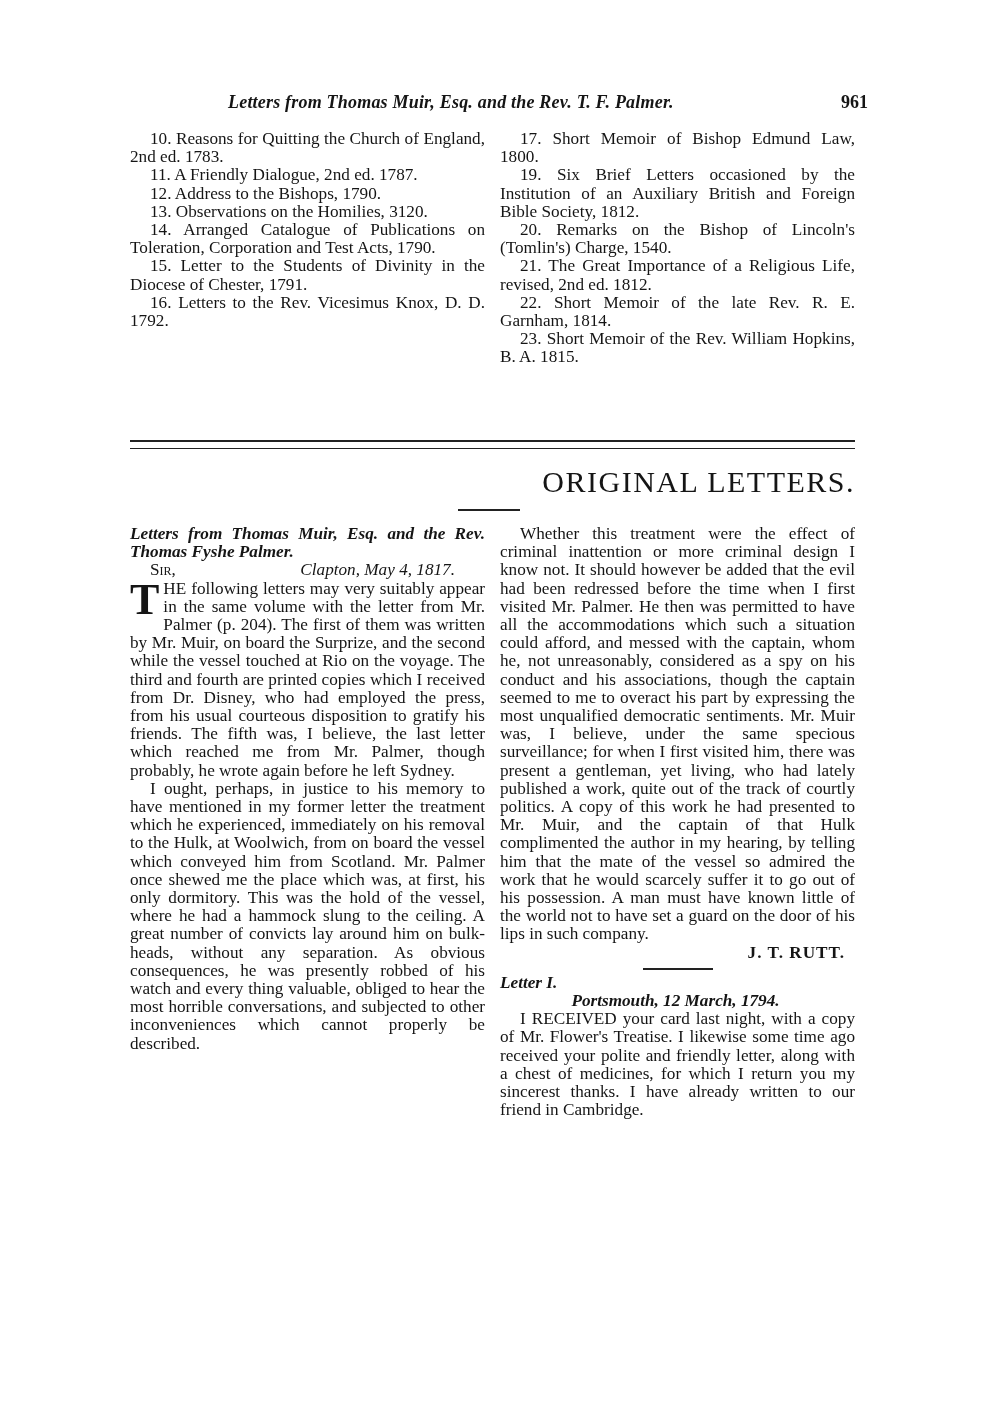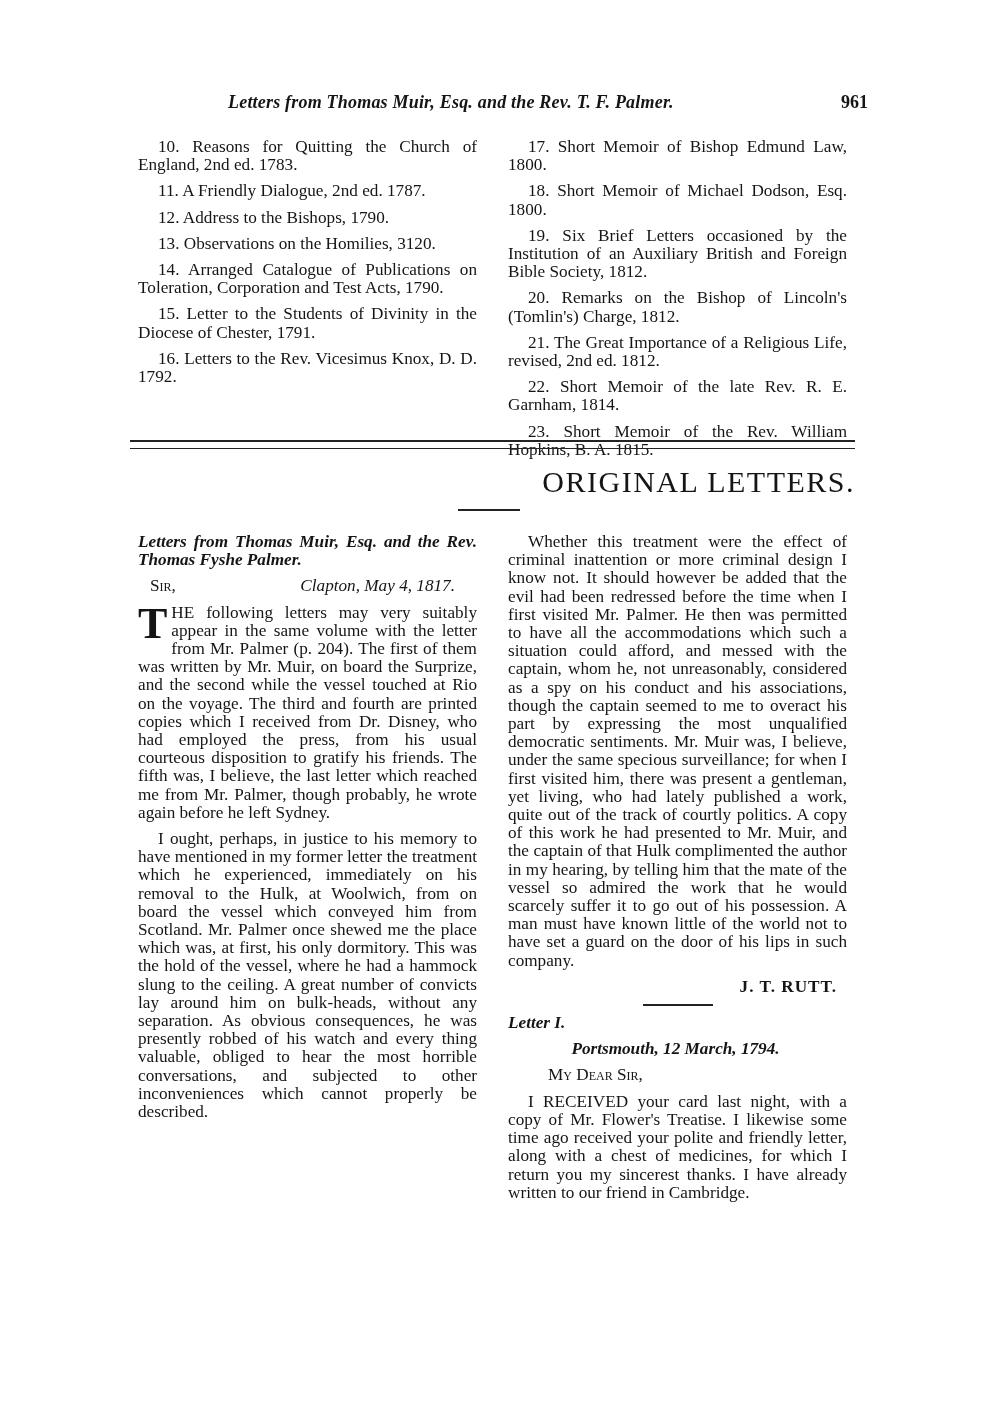--- a/index.html
+++ b/index.html
@@ -2,21 +2,21 @@
 <html><head>
 <meta charset="utf-8">
 <style>
   html, body { margin: 0; padding: 0; background: #ffffff; }
   body { width: 990px; height: 1427px; position: relative; overflow: hidden;
          font-family: "Liberation Serif", "DejaVu Serif", serif; color: #151515; }
   .running-head { position: absolute; top: 92px; left: 228px; width: 640px; height: 26px; text-align: center; }
   .running-head .title { position: absolute; left: 0; top: 0; font-style: italic; font-weight: bold; font-size: 18px; letter-spacing: 0.2px; }
   .running-head .pageno { position: absolute; right: 0; top: 0; font-weight: bold; font-size: 18px; }
   .col { position: absolute; width: 355px; font-size: 17.2px; line-height: 18.2px; text-align: justify; }
-  .col p { margin: 8px; }
+  .col p { margin: 0; }
   .col .ind { text-indent: 20px; }
   .col-left-top { left: 130px; top: 130px; }
   .col-right-top { left: 500px; top: 130px; }
   .rule-double { position: absolute; left: 130px; top: 440px; width: 725px; height: 6px;
                  border-top: 2px solid #222; border-bottom: 1px solid #222; }
   .section-title { position: absolute; left: 130px; top: 465px; width: 725px; text-align: right;
                    font-size: 30px; letter-spacing: 1.5px; font-weight: normal; }
   .short-rule { position: absolute; left: 458px; top: 509px; width: 62px; height: 0; border-top: 2px solid #222; }
   .col-left-body { left: 130px; top: 525px; }
   .col-right-body { left: 500px; top: 525px; }
@@ -44,23 +44,22 @@
   <p class="ind">11. A Friendly Dialogue, 2nd ed. 1787.</p>
   <p class="ind">12. Address to the Bishops, 1790.</p>
   <p class="ind">13. Observations on the Homilies, 3120.</p>
   <p class="ind">14. Arranged Catalogue of Publications on Toleration, Corporation and Test Acts, 1790.</p>
   <p class="ind">15. Letter to the Students of Divinity in the Diocese of Chester, 1791.</p>
   <p class="ind">16. Letters to the Rev. Vicesimus Knox, D. D. 1792.</p>
 </div>
 
 <div class="col col-right-top">
   <p class="ind">17. Short Memoir of Bishop Edmund Law, 1800.</p>
-  <p class="ind">18. Short Memoir of Michael Dodson, Esq. 1800.</p>
   <p class="ind">19. Six Brief Letters occasioned by the Institution of an Auxiliary British and Foreign Bible Society, 1812.</p>
-  <p class="ind">20. Remarks on the Bishop of Lincoln's (Tomlin's) Charge, 1812.</p>
+  <p class="ind">20. Remarks on the Bishop of Lincoln's (Tomlin's) Charge, 1540.</p>
   <p class="ind">21. The Great Importance of a Religious Life, revised, 2nd ed. 1812.</p>
   <p class="ind">22. Short Memoir of the late Rev. R. E. Garnham, 1814.</p>
   <p class="ind">23. Short Memoir of the Rev. William Hopkins, B. A. 1815.</p>
 </div>
 
 <div class="rule-double"></div>
 <div class="section-title">ORIGINAL LETTERS.</div>
 <div class="short-rule"></div>
 
 <div class="col col-left-body">
@@ -75,15 +74,14 @@
   </p>
   <p class="ind">I ought, perhaps, in justice to his memory to have mentioned in my former letter the treatment which he experienced, immediately on his removal to the Hulk, at Woolwich, from on board the vessel which conveyed him from Scotland. Mr. Palmer once shewed me the place which was, at first, his only dormitory. This was the hold of the vessel, where he had a hammock slung to the ceiling. A great number of convicts lay around him on bulk-heads, without any separation. As obvious consequences, he was presently robbed of his watch and every thing valuable, obliged to hear the most horrible conversations, and subjected to other inconveniences which cannot properly be described.</p>
 </div>
 
 <div class="col col-right-body">
   <p class="ind">Whether this treatment were the effect of criminal inattention or more criminal design I know not. It should however be added that the evil had been redressed before the time when I first visited Mr. Palmer. He then was permitted to have all the accommodations which such a situation could afford, and messed with the captain, whom he, not unreasonably, considered as a spy on his conduct and his associations, though the captain seemed to me to overact his part by expressing the most unqualified democratic sentiments. Mr. Muir was, I believe, under the same specious surveillance; for when I first visited him, there was present a gentleman, yet living, who had lately published a work, quite out of the track of courtly politics. A copy of this work he had presented to Mr. Muir, and the captain of that Hulk complimented the author in my hearing, by telling him that the mate of the vessel so admired the work that he would scarcely suffer it to go out of his possession. A man must have known little of the world not to have set a guard on the door of his lips in such company.</p>
   <p class="signature">J. T. RUTT.</p>
   <div class="tiny-rule"></div>
   <p class="letter-no">Letter I.</p>
   <p class="dateline">Portsmouth, 12 March, 1794.</p>
-  <p class="greet sc">My Dear Sir,</p>
   <p class="ind">I RECEIVED your card last night, with a copy of Mr. Flower's Treatise. I likewise some time ago received your polite and friendly letter, along with a chest of medicines, for which I return you my sincerest thanks. I have already written to our friend in Cambridge.</p>
 </div>
 
 </body></html>

